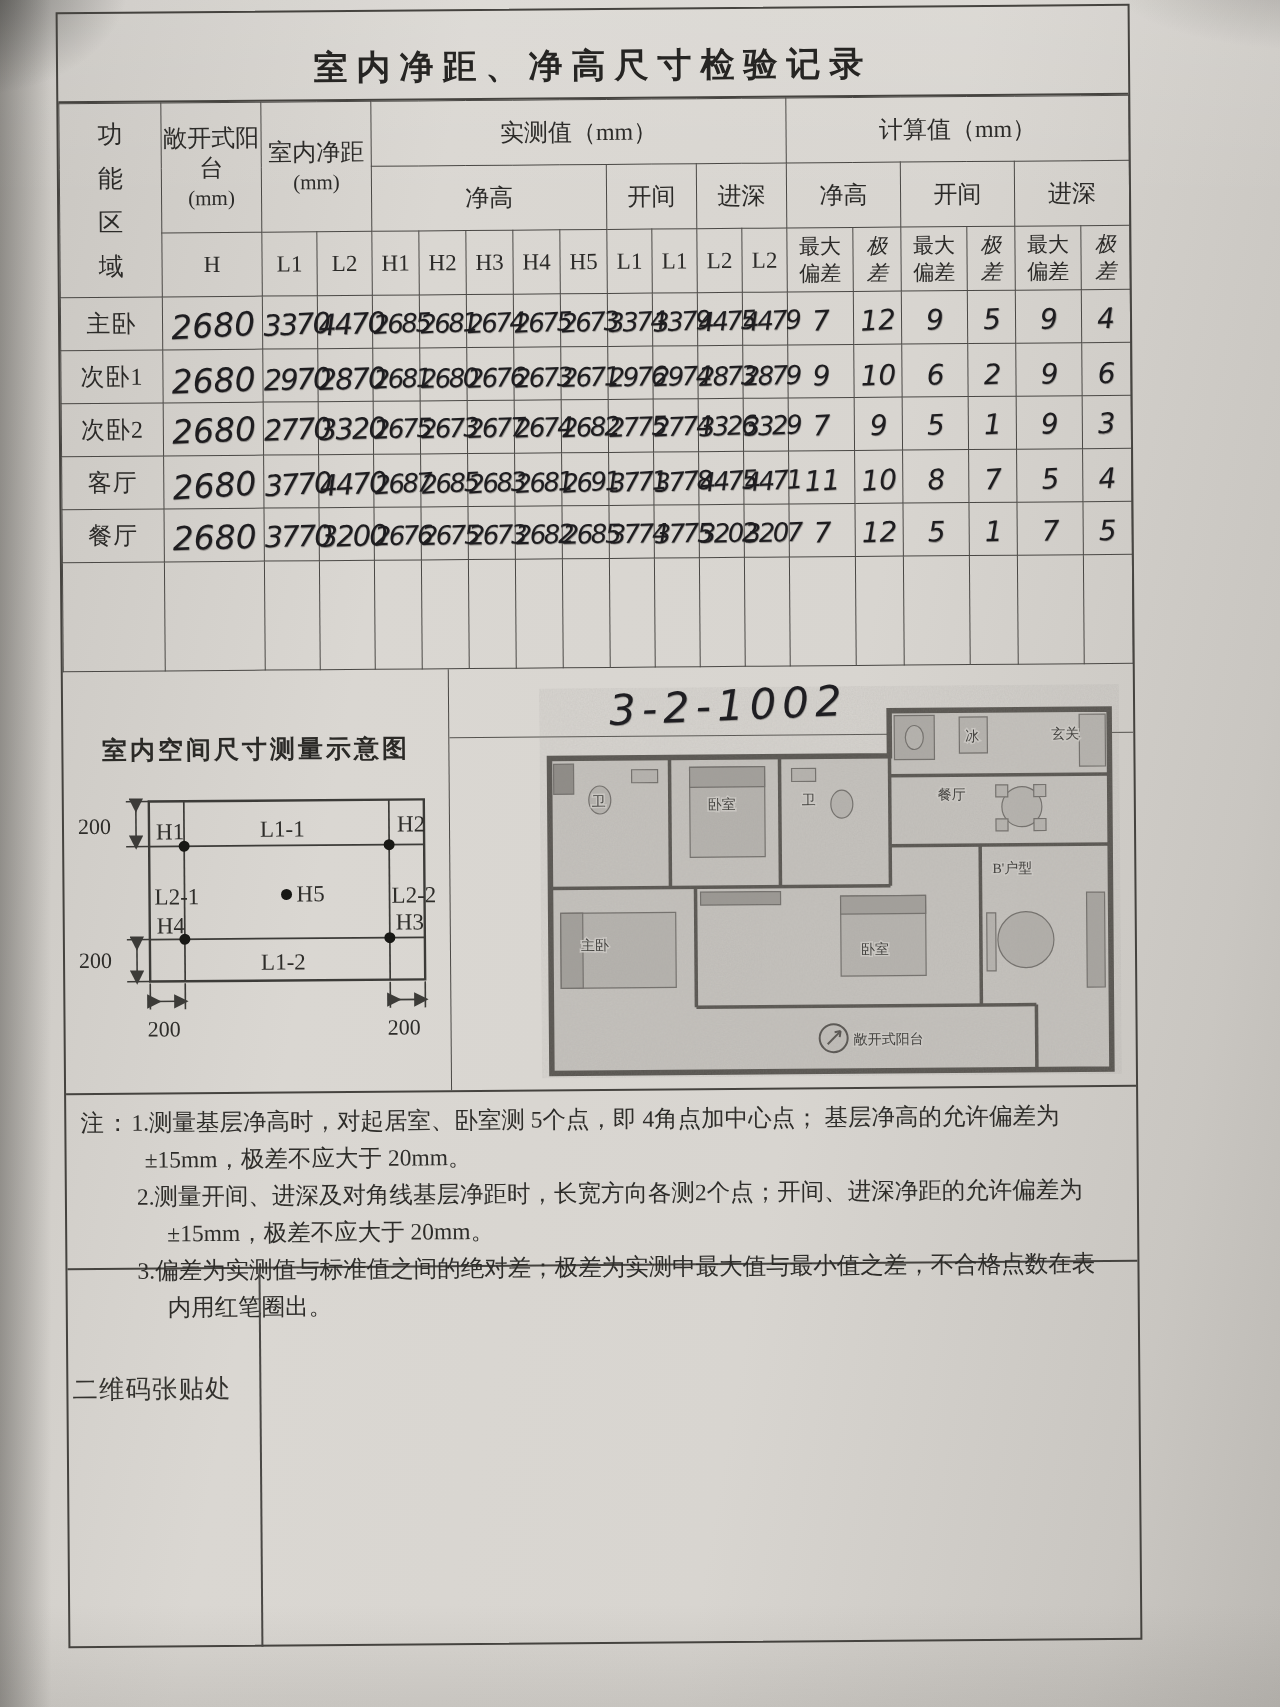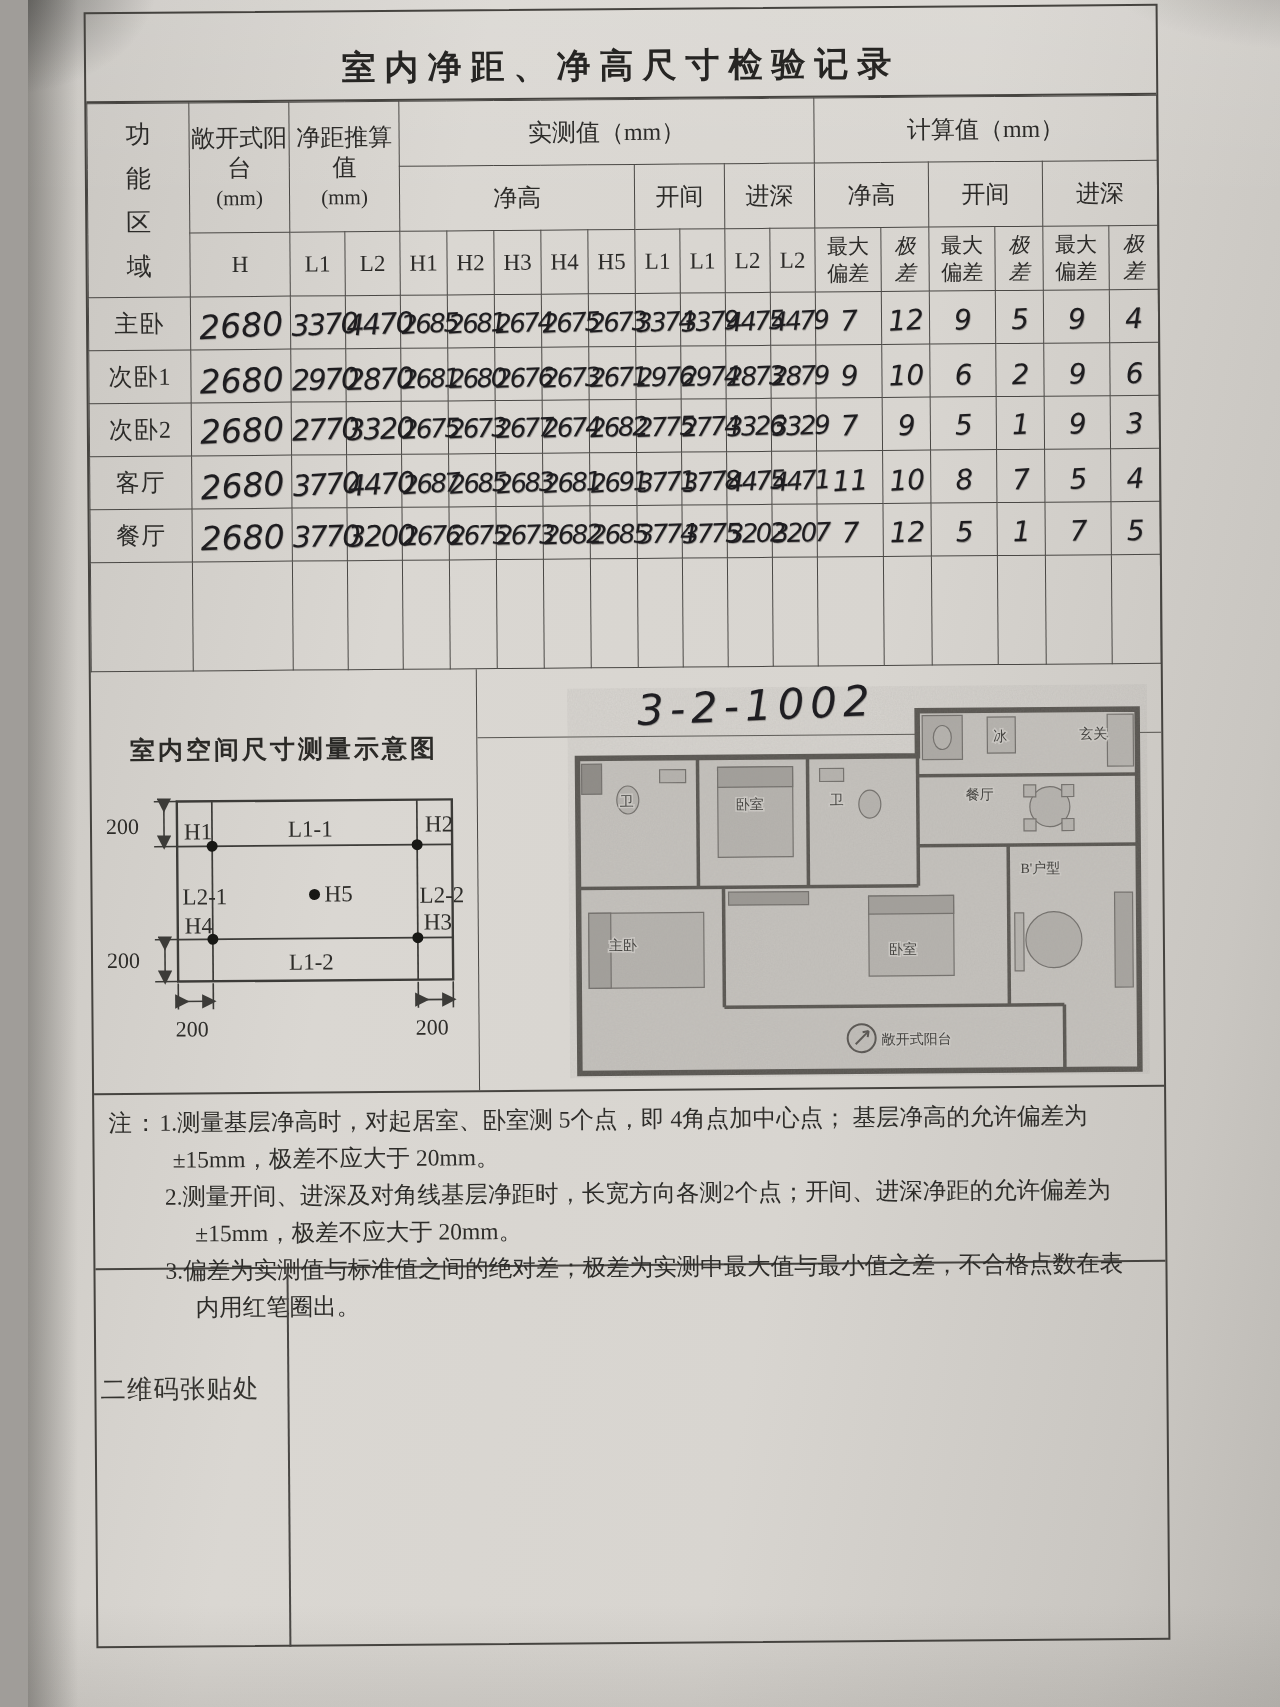--- a/index.html
+++ b/index.html
@@ -4,21 +4,20 @@
 <style>
   html,body{margin:0;padding:0;}
   body{
     width:1280px;height:1707px;overflow:hidden;
     background:#a09d99;
     font-family:"Liberation Serif","DejaVu Serif",serif;
   }
   .photo{
     position:absolute;inset:0;
     background:linear-gradient(100deg,#c8c5c0 0%,#dad7d2 30%,#d8d5d0 62%,#c9c6c1 88%,#bcb9b4 100%);
-    margin-left:28px;
   }
   .photo::before{
     content:"";position:absolute;inset:0;pointer-events:none;
     background:
       radial-gradient(ellipse 220px 160px at -2% -1%, rgba(40,40,38,.55), rgba(40,40,38,0) 70%),
       linear-gradient(90deg, rgba(70,68,64,.45), rgba(70,68,64,0) 4%),
       radial-gradient(ellipse 300px 120px at 102% -2%, rgba(90,88,84,.35), rgba(90,88,84,0) 70%),
       linear-gradient(0deg, rgba(120,117,112,.18), rgba(120,117,112,0) 6%),
       linear-gradient(180deg, rgba(255,255,255,.10), rgba(255,255,255,0) 12%);
   }
@@ -139,21 +138,21 @@
           <col style="width:49px">
       </colgroup>
       <thead>
         <tr class="hr1">
           <th rowspan="3" class="area-head"><span class="vtext">功能区域</span></th>
           <th rowspan="2" class="derived-head">
             <span class="blk">敞开式阳台</span>
             <span class="blk unit">(mm)</span>
           </th>
           <th rowspan="2" colspan="2" class="derived-head">
-            <span class="blk">净距推算值</span>
+            <span class="blk">室内净距</span>
             <span class="blk unit">(mm)</span>
           </th>
           <th colspan="9" class="group-head">实测值（mm）</th>
           <th colspan="6" class="group-head">计算值（mm）</th>
         </tr>
         <tr class="hr2">
           <th colspan="5">净高</th>
           <th colspan="2">开间</th>
           <th colspan="2">进深</th>
           <th colspan="2">净高</th>

